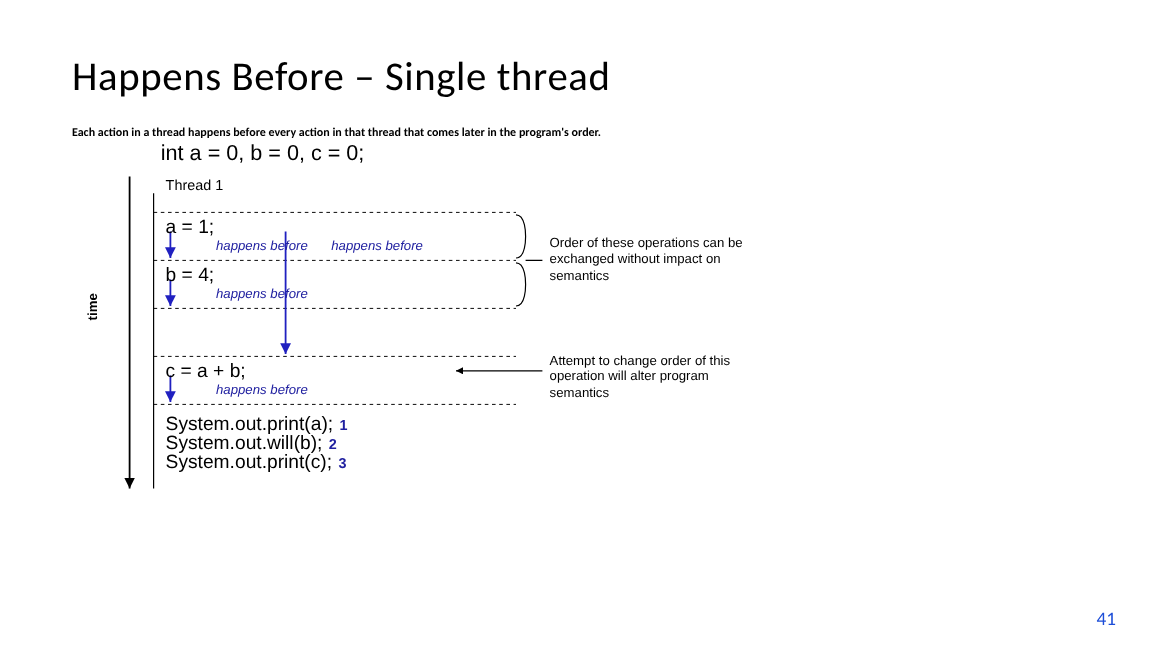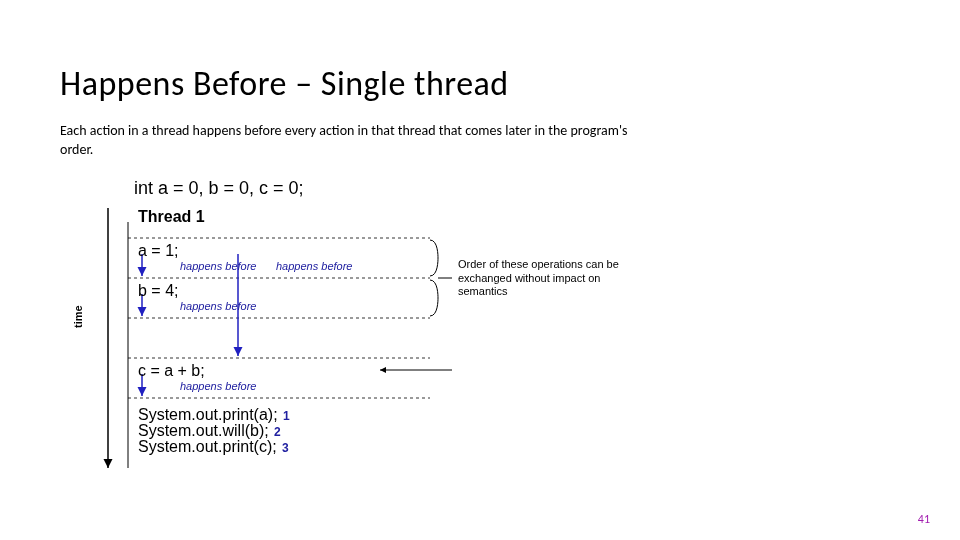--- a/index.html
+++ b/index.html
@@ -1,29 +1,29 @@
 <!DOCTYPE html>
 <html><head>
 <meta charset="utf-8">
 <style>
   * { margin: 0; padding: 0; box-sizing: border-box; }
   html, body { width: 960px; height: 540px; font-family: Calibri, Arial, sans-serif; background: #fff; color: #000; }
-  .slide { position: relative; width: 960px; height: 540px; padding: 63px 60px; }
+  .slide { position: relative; width: 960px; height: 540px; padding: 44px 60px; }
   .title { font-size: 34px; font-weight: 400; letter-spacing: 0.5px; margin-bottom: 18px; }
-  .subtitle { font-size: 14px; font-weight: 400; line-height: 1.35; max-width: 600px; margin-bottom: 18px; }
+  .subtitle { font-size: 10px; font-weight: 700; line-height: 1.35; max-width: 600px; }
   .diagram { position: relative; font-family: Arial, sans-serif; font-size: 12px; width: 560px; height: 300px; margin-left: 20px; }
   .time-label { position: absolute; left: -8px; top: 150px; transform: rotate(-90deg); transform-origin: left top; font-weight: 700; font-size: 11px; }
   .decl { position: absolute; left: 54px; top: 0; font-size: 18px; }
-  .thread-label { position: absolute; left: 58px; top: 30px; font-weight: 700; font-size: 16px; }
+  .thread-label { position: absolute; left: 58px; top: 30px; font-weight: 400; font-size: 12px; }
   .hb { font-style: italic; color: #2020a0; font-size: 11px; margin-left: 28px; }
   .stmt { font-size: 16px; }
   .row { position: absolute; left: 58px; }
   .annot { position: absolute; font-size: 11px; line-height: 1.25; }
   .outnum { font-weight: 700; color: #2020a0; margin-left: 2px; }
-  .page-num { position: absolute; right: 30px; bottom: 14px; font-size: 12px; color: #a21caf; }
+  .page-num { position: absolute; right: 30px; bottom: 14px; font-size: 16px; color: #1d4ed8; }
 
   svg { position: absolute; left: 0; top: 0; }
 </style>
 </head>
 <body>
 
 <div class="slide">
   <div class="title">Happens Before – Single thread</div>
   <div class="subtitle">Each action in a thread happens before every action in that thread that comes later in the program's order.</div>
 
@@ -84,17 +84,18 @@
     <div class="row" style="top:244px;">
       <span class="stmt">System.out.will(b);</span>
       <span class="outnum">2</span>
     </div>
     <div class="row" style="top:260px;">
       <span class="stmt">System.out.print(c);</span>
       <span class="outnum">3</span>
     </div>
 
     <div class="annot" style="left:378px; top:80px; width:170px;">Order of these operations can be exchanged without impact on semantics</div>
+    <div class="annot" style="left:378px; top:178px; width:170px;">Attempt to change order of this operation will alter program semantics</div>
 
   </div>
 
   <div class="page-num">41</div>
 </div>
 
 </body></html>

